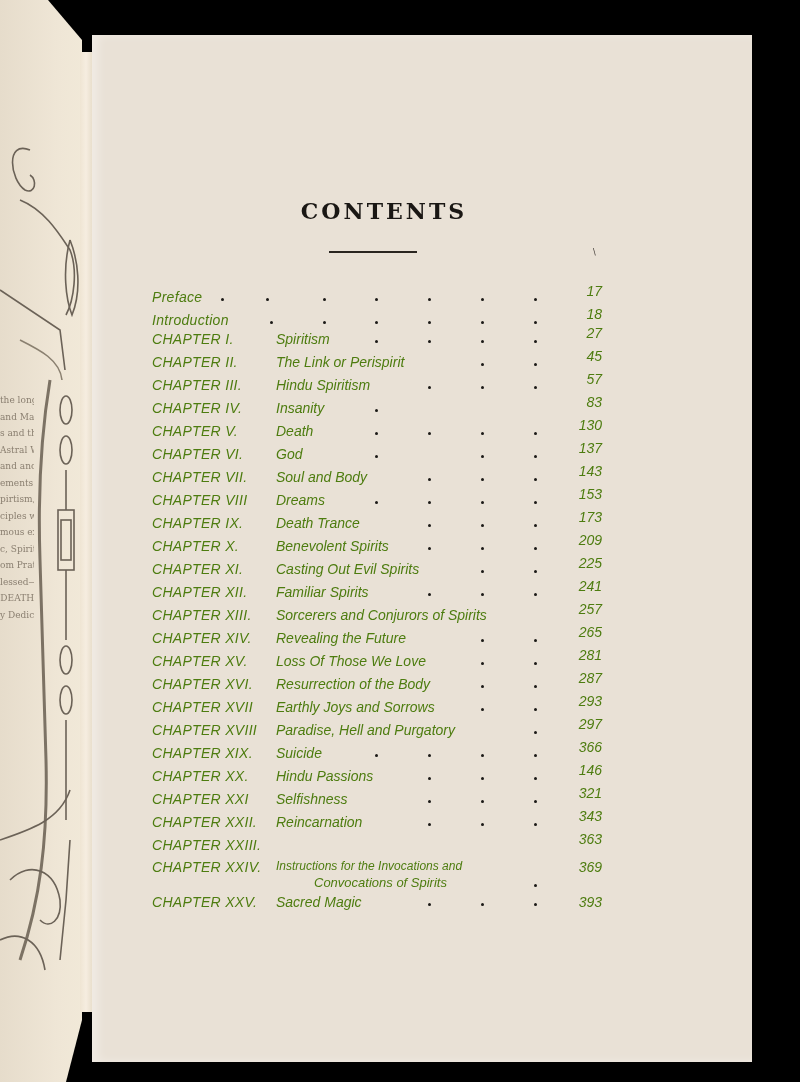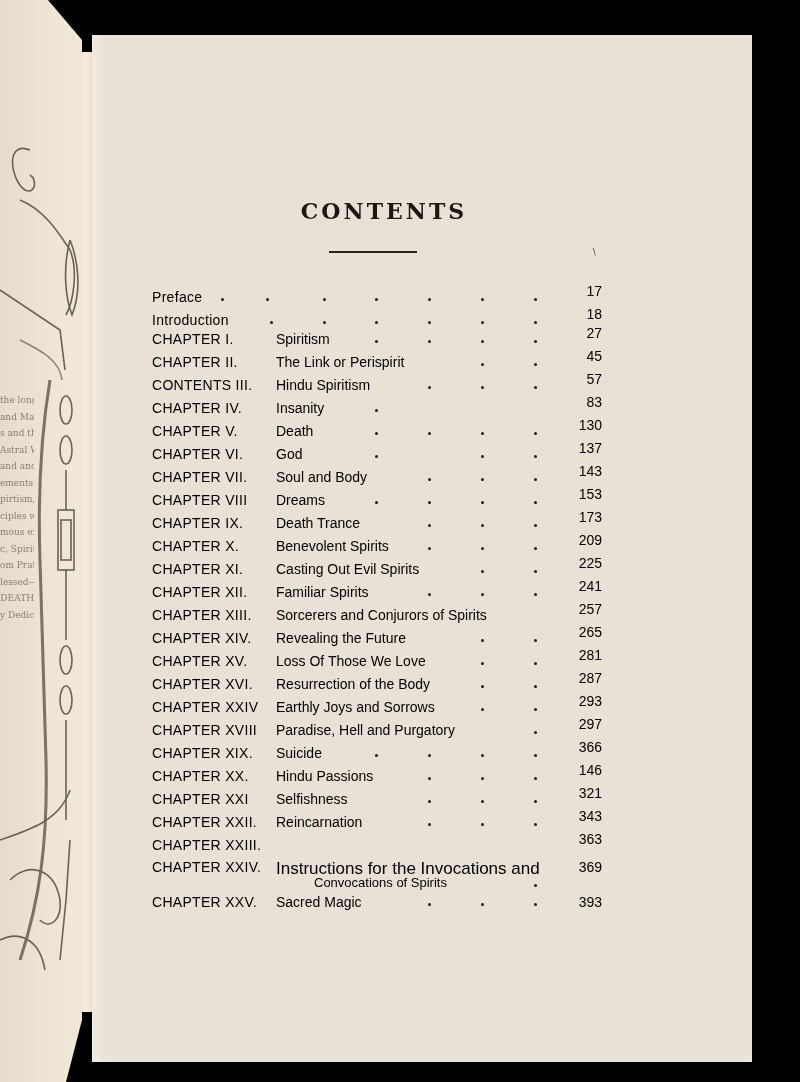--- a/index.html
+++ b/index.html
@@ -41,22 +41,23 @@
     }
     .title-rule {
       position: absolute; left: 237px; top: 216px; width: 88px; height: 2px;
       background: #2a2520;
     }
     .stray-mark { position: absolute; left: 501px; top: 213px; color: #3a3530; font-size: 8px; }
 
     .toc { position: absolute; left: 0; top: 0; width: 100%; }
     .row {
       position: absolute; left: 0; width: 100%; height: 22px;
-      font-family: "Liberation Sans", sans-serif; color: #000000;
+      font-family: "Liberation Sans", sans-serif; color: #4d7c0f;
       font-size: 14px;
+      font-style: italic;
     }
     .row .label { position: absolute; left: 60px; white-space: nowrap; letter-spacing: 0.3px; }
     .row .title-text { position: absolute; left: 184px; white-space: nowrap; }
     .row .page-num { position: absolute; right: 150px; white-space: nowrap; text-align: right; top: -6px; }
     .row .dots { position: absolute; left: 0; top: 0; width: 100%; height: 100%; }
     .dot { position: absolute; top: 9px; width: 3px; height: 3px; background: #1b1916; border-radius: 50%; }
     .row .title-sub { position: absolute; left: 222px; top: 16px; white-space: nowrap; }
   </style>
 </head>
 <body>
@@ -151,21 +152,21 @@
         <span class="label">CHAPTER II.</span>
         <span class="title-text">The Link or Perispirit</span>
         <span class="dots">
             <i class="dot" style="left:389px"></i>
             <i class="dot" style="left:442px"></i>
           </span>
         <span class="page-num">45</span>
       </div>
 
       <div class="row" style="top:342px">
-        <span class="label">CONTENTS III.</span>
+        <span class="label">CHAPTER III.</span>
         <span class="title-text">Hindu  Spiritism</span>
         <span class="dots">
             <i class="dot" style="left:336px"></i>
             <i class="dot" style="left:389px"></i>
             <i class="dot" style="left:442px"></i>
           </span>
         <span class="page-num">57</span>
       </div>
 
       <div class="row" style="top:365px">
@@ -296,21 +297,21 @@
         <span class="label">CHAPTER XVI.</span>
         <span class="title-text">Resurrection of the Body</span>
         <span class="dots">
             <i class="dot" style="left:389px"></i>
             <i class="dot" style="left:442px"></i>
           </span>
         <span class="page-num">287</span>
       </div>
 
       <div class="row" style="top:664px">
-        <span class="label">CHAPTER XXIV</span>
+        <span class="label">CHAPTER XVII</span>
         <span class="title-text">Earthly Joys and Sorrows</span>
         <span class="dots">
             <i class="dot" style="left:389px"></i>
             <i class="dot" style="left:442px"></i>
           </span>
         <span class="page-num">293</span>
       </div>
 
       <div class="row" style="top:687px">
         <span class="label">CHAPTER XVIII</span>
@@ -366,21 +367,21 @@
         <span class="page-num">343</span>
       </div>
 
       <div class="row" style="top:802px">
         <span class="label">CHAPTER XXIII.</span>
         <span class="page-num">363</span>
       </div>
 
       <div class="row" style="top:824px; height:40px">
         <span class="label">CHAPTER XXIV.</span>
-        <span class="title-text" style="font-size:17px">Instructions for the Invocations and</span>
+        <span class="title-text" style="font-size:12px">Instructions for the Invocations and</span>
         <span class="title-sub" style="font-size:13px">Convocations of Spirits</span>
         <span class="dots">
             <i class="dot" style="left:442px; top:25px"></i>
           </span>
         <span class="page-num" style="top:0">369</span>
       </div>
 
       <div class="row" style="top:859px">
         <span class="label">CHAPTER XXV.</span>
         <span class="title-text">Sacred Magic</span>

